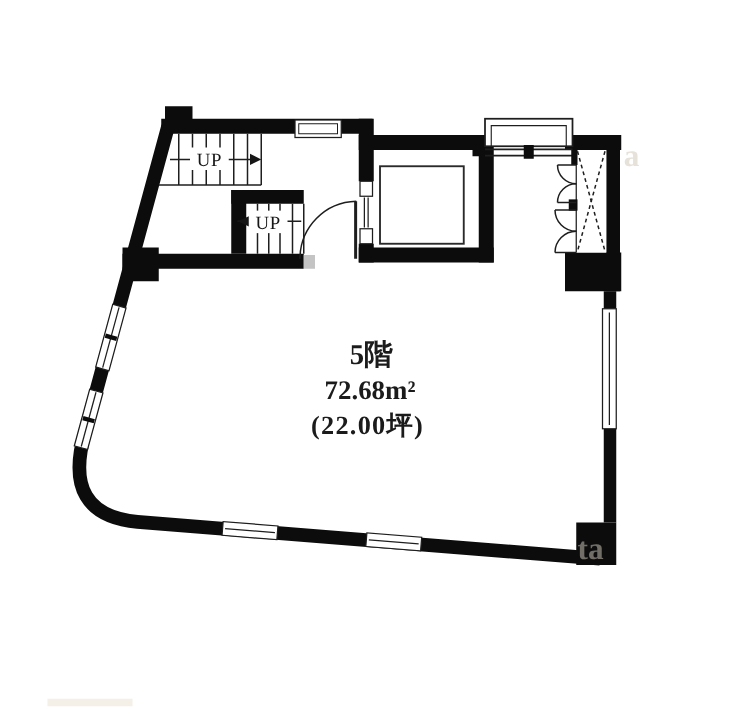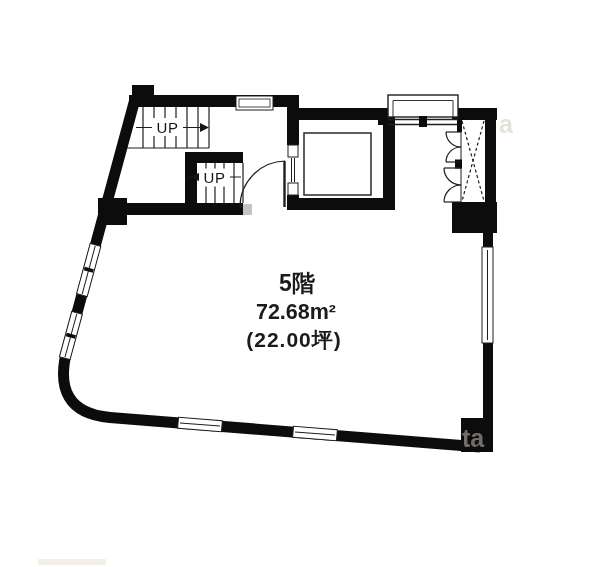--- a/index.html
+++ b/index.html
@@ -1,17 +1,17 @@
 <!DOCTYPE html>
 <html><head>
 <meta charset="utf-8">
 <style>
   html,body{margin:0;padding:0;background:#ffffff;}
   .stage{position:relative;width:600px;height:567px;background:#ffffff;overflow:hidden;
-         font-family:Liberation Sans, sans-serif;}
+         font-family:Liberation Serif, serif;}
   svg{position:absolute;left:0;top:0;}
   .wall{fill:#0c0c0c;stroke:none;}
   .wallstroke{stroke:#0c0c0c;stroke-width:11;fill:none;stroke-linecap:butt;}
   .tline{stroke:#1e1e1e;stroke-width:1.2;fill:none;}
   .thin{stroke:#1e1e1e;stroke-width:1;fill:none;}
   .winbox{fill:#ffffff;stroke:#1e1e1e;stroke-width:1;}
   .dash{stroke:#1e1e1e;stroke-width:1.2;fill:none;stroke-dasharray:3 2.6;}
   .uptext{font-size:15px;fill:#161616;letter-spacing:.5px;}
   .roomtext{font-weight:700;fill:#1b1b1b;}
   .wm{fill:#d6cfc2;font-weight:700;}

